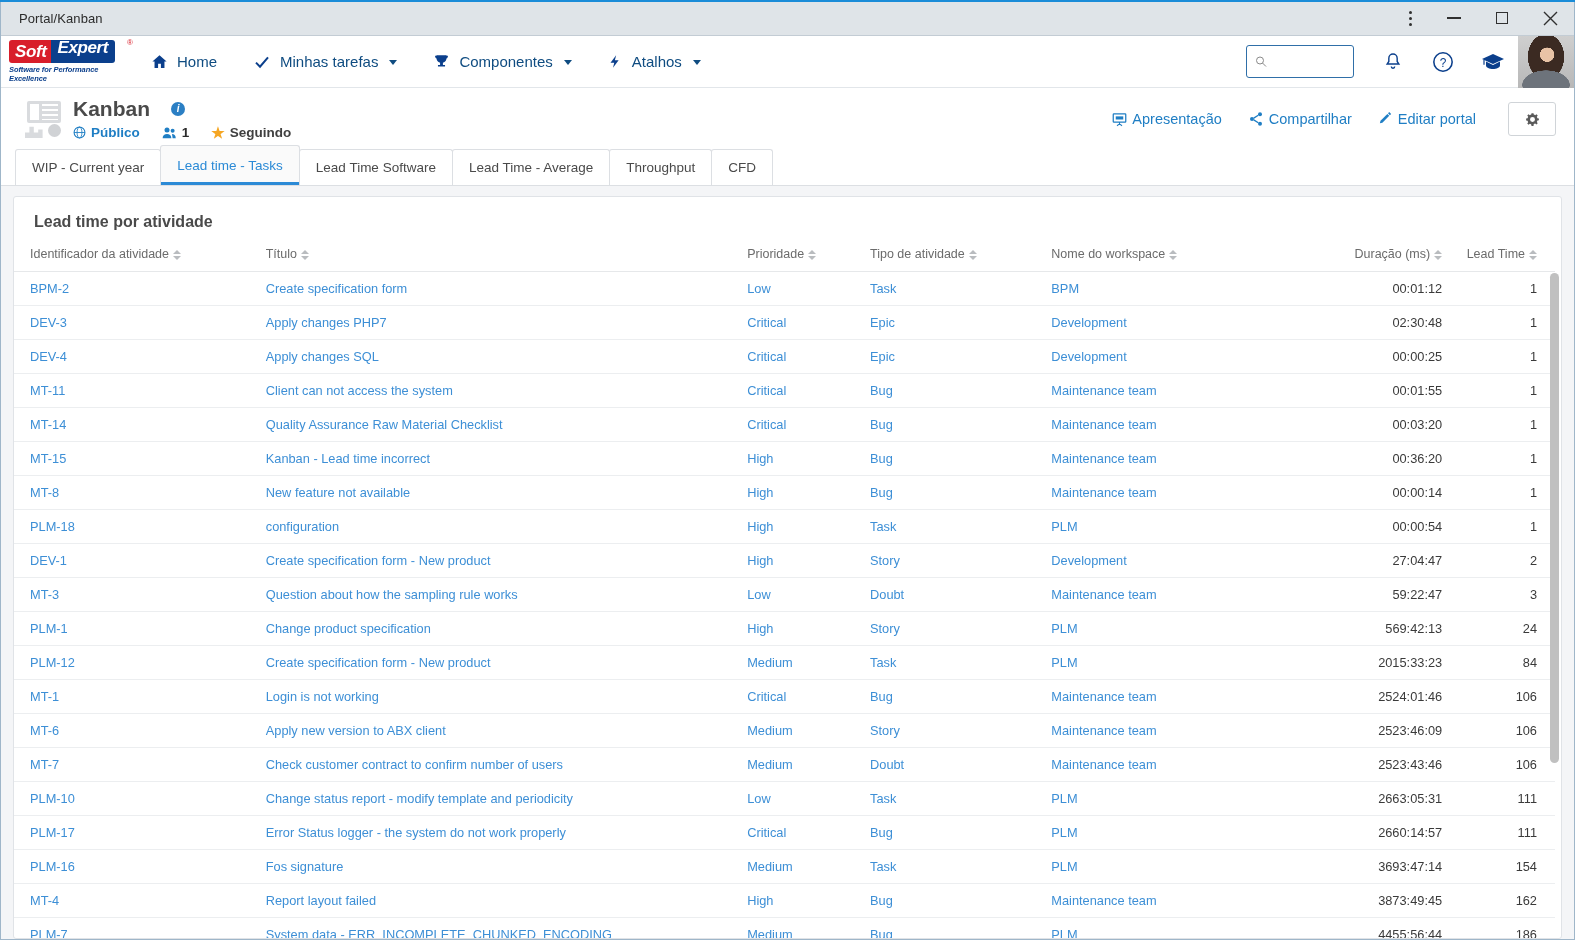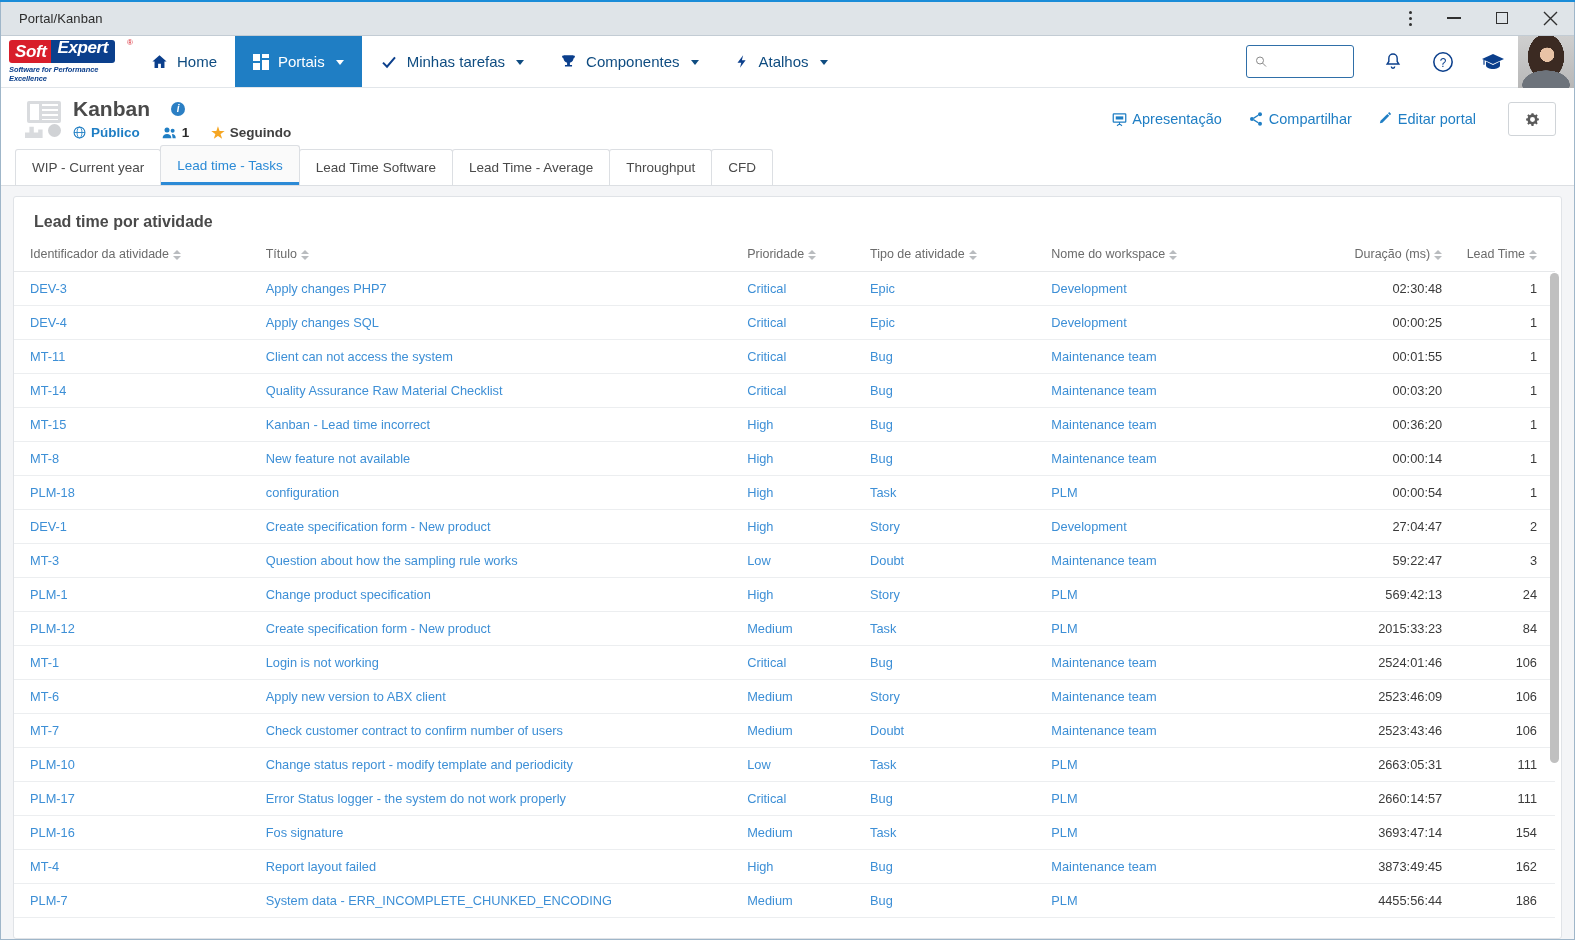--- a/index.html
+++ b/index.html
@@ -288,30 +288,20 @@
     </div>
 
     <div class="navitems">
       <div class="navitem">
         <svg width="17" height="17" viewBox="0 0 24 24" fill="#0b3f8c">
           <path d="M12 3 L2 12 h3 v9 h5 v-6 h4 v6 h5 v-9 h3 z"></path>
         </svg>
         <span>Home</span>
       </div>
 
-      <div class="navitem active">
-        <svg width="16" height="16" viewBox="0 0 16 16" fill="#ffffff">
-          <rect x="0" y="0" width="7" height="7"></rect>
-            <rect x="9" y="0" width="7" height="4"></rect>
-          <rect x="0" y="9" width="7" height="7"></rect>
-            <rect x="9" y="6" width="7" height="10"></rect>
-        </svg>
-        <span>Portais</span>
-        <span class="caret"></span>
-      </div>
 
       <div class="navitem">
         <svg width="18" height="16" viewBox="0 0 24 24">
           <path d="M3 13 L9 19 L21 5" stroke="#0b3f8c" stroke-width="3" fill="none"></path>
         </svg>
         <span>Minhas tarefas</span>
         <span class="caret"></span>
       </div>
 
       <div class="navitem">
@@ -494,20 +484,29 @@
                     <i class="dn"></i>
                   </span></th>
               <th class="c-lt"><span>Lead Time</span><span class="sorter">
                     <i class="up"></i>
                     <i class="dn"></i>
                   </span></th>
             </tr>
           </thead>
           <tbody id="tbody">
               <tr>
+                <td class="c-id"><a>BPM-2</a></td>
+                <td class="c-title"><a>Create specification form</a></td>
+                <td class="c-prio"><a>Low</a></td>
+                <td class="c-type"><a>Task</a></td>
+                <td class="c-ws"><a>BPM</a></td>
+                <td class="c-dur num">00:01:12</td>
+                <td class="c-lt num">1</td>
+              </tr>
+              <tr>
                 <td class="c-id"><a>DEV-3</a></td>
                 <td class="c-title"><a>Apply changes PHP7</a></td>
                 <td class="c-prio"><a>Critical</a></td>
                 <td class="c-type"><a>Epic</a></td>
                 <td class="c-ws"><a>Development</a></td>
                 <td class="c-dur num">02:30:48</td>
                 <td class="c-lt num">1</td>
               </tr>
               <tr>
                 <td class="c-id"><a>DEV-4</a></td>

